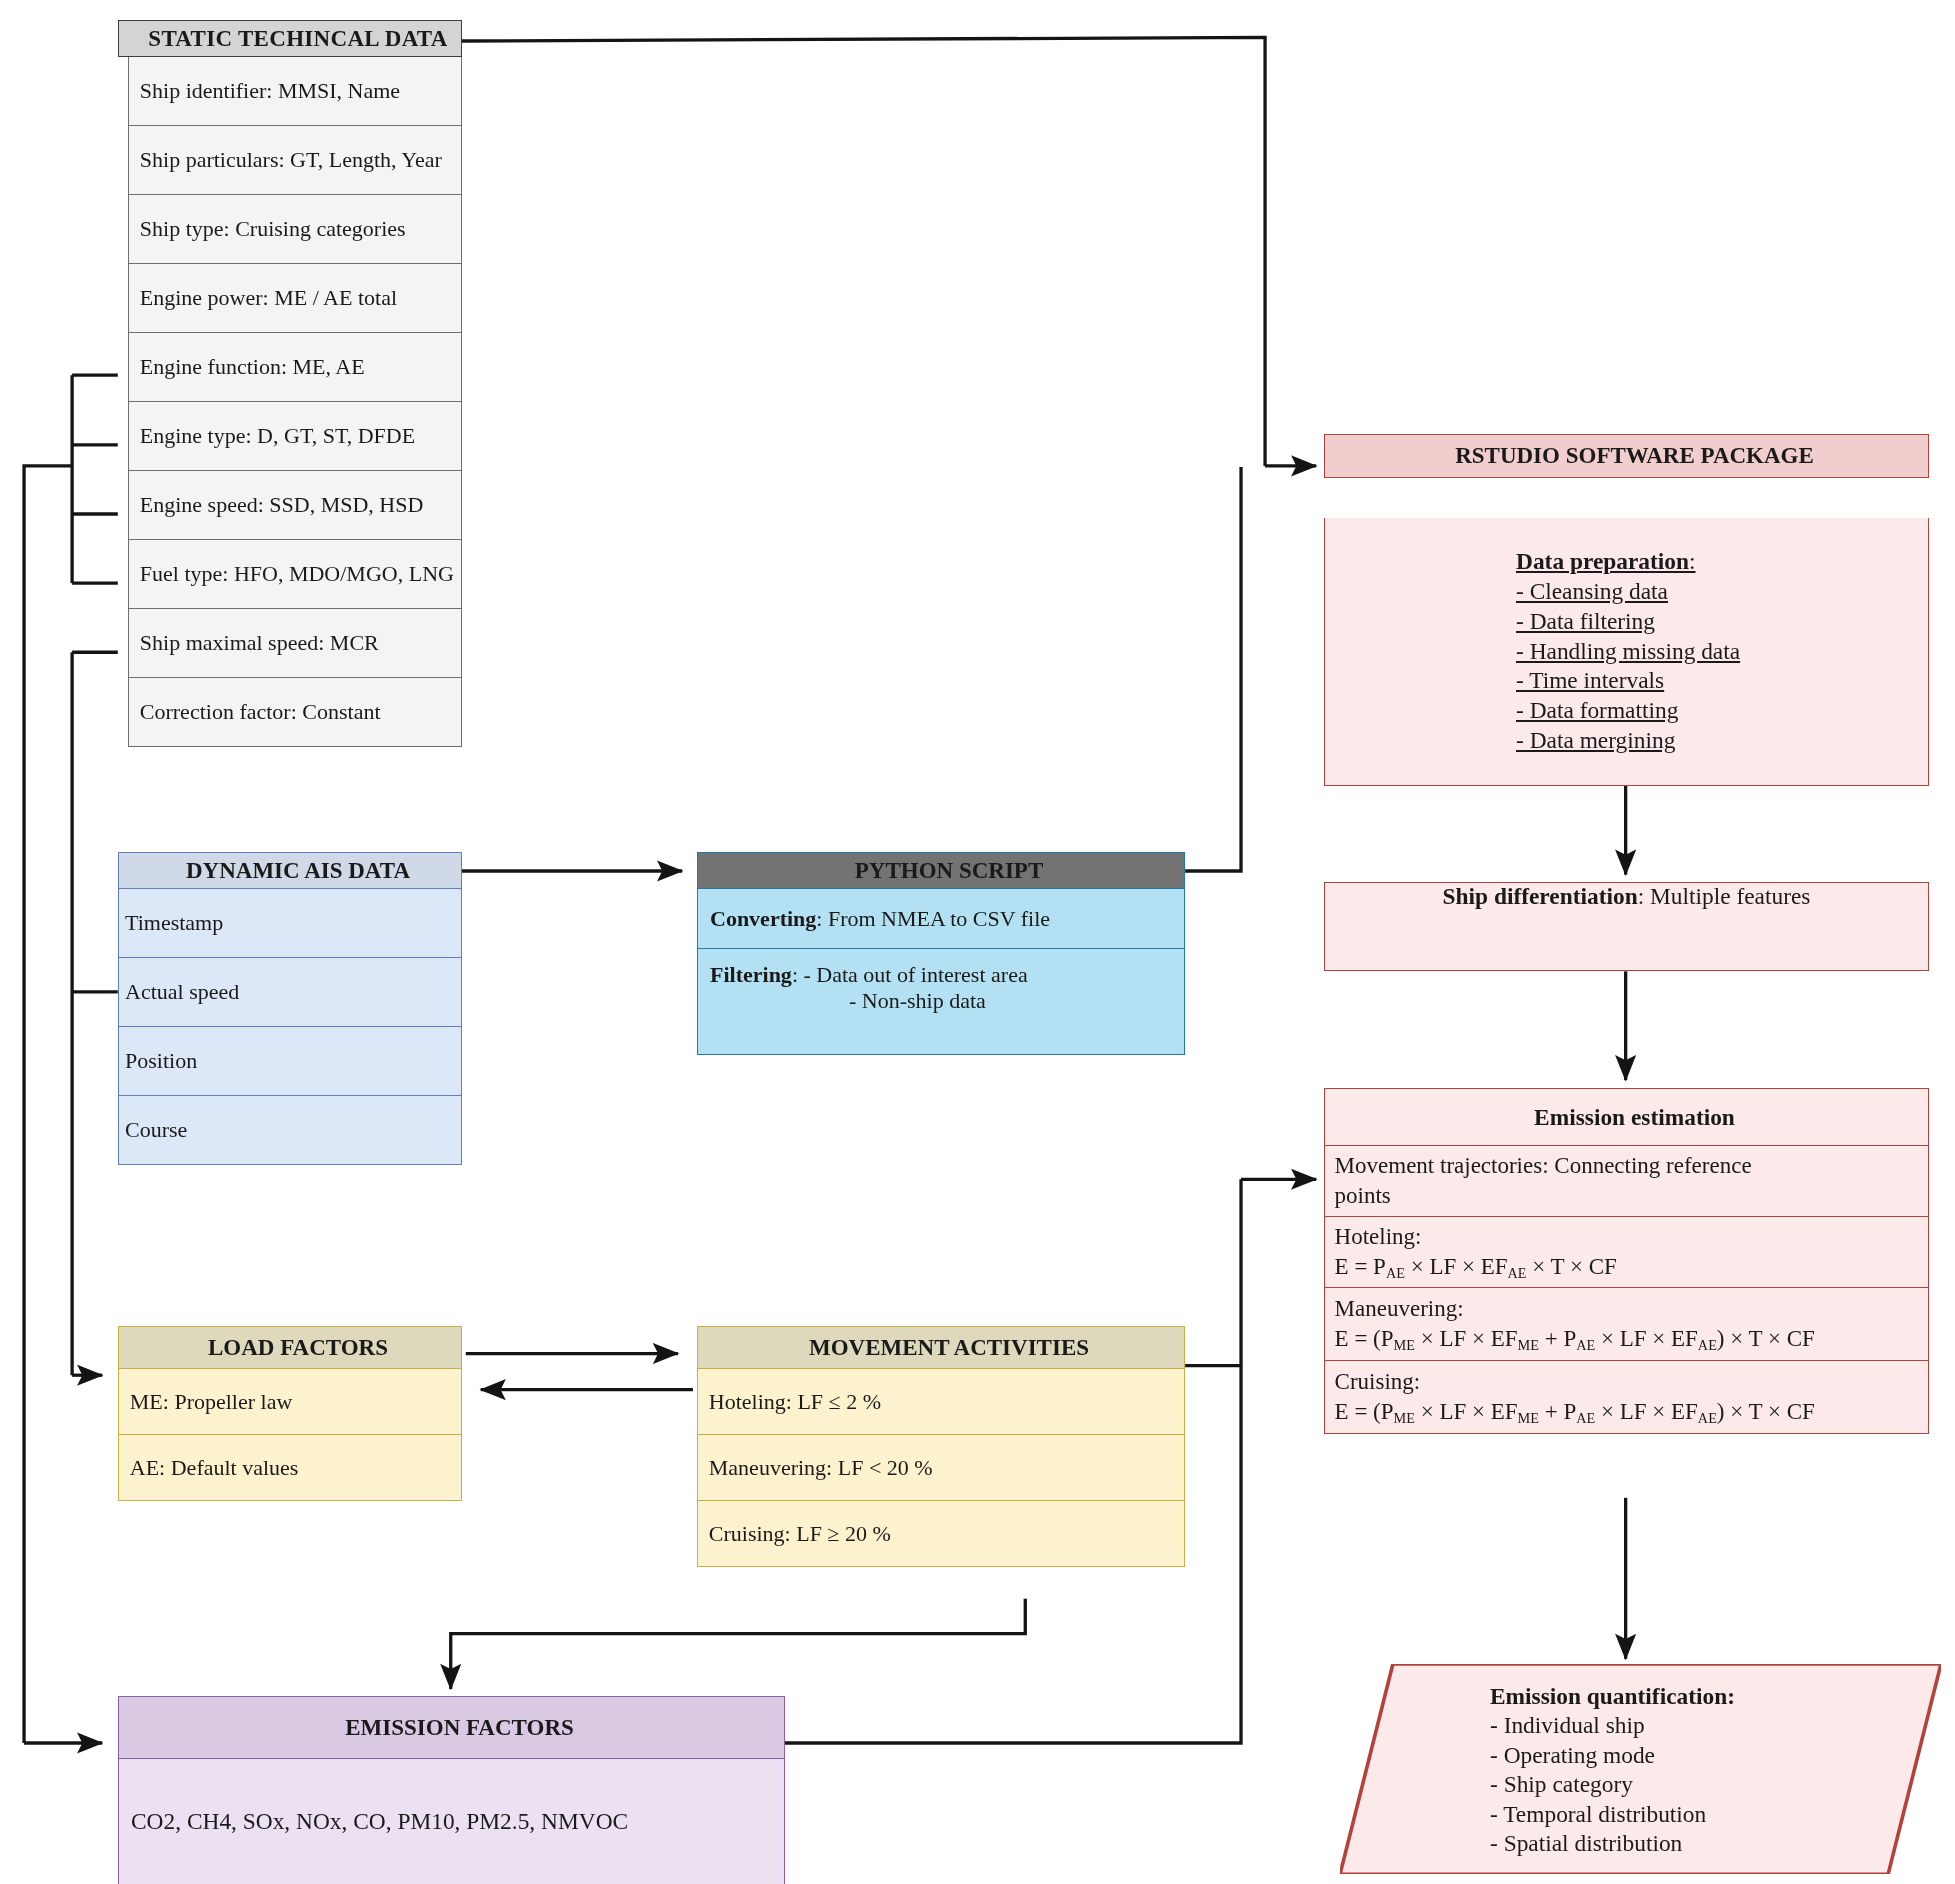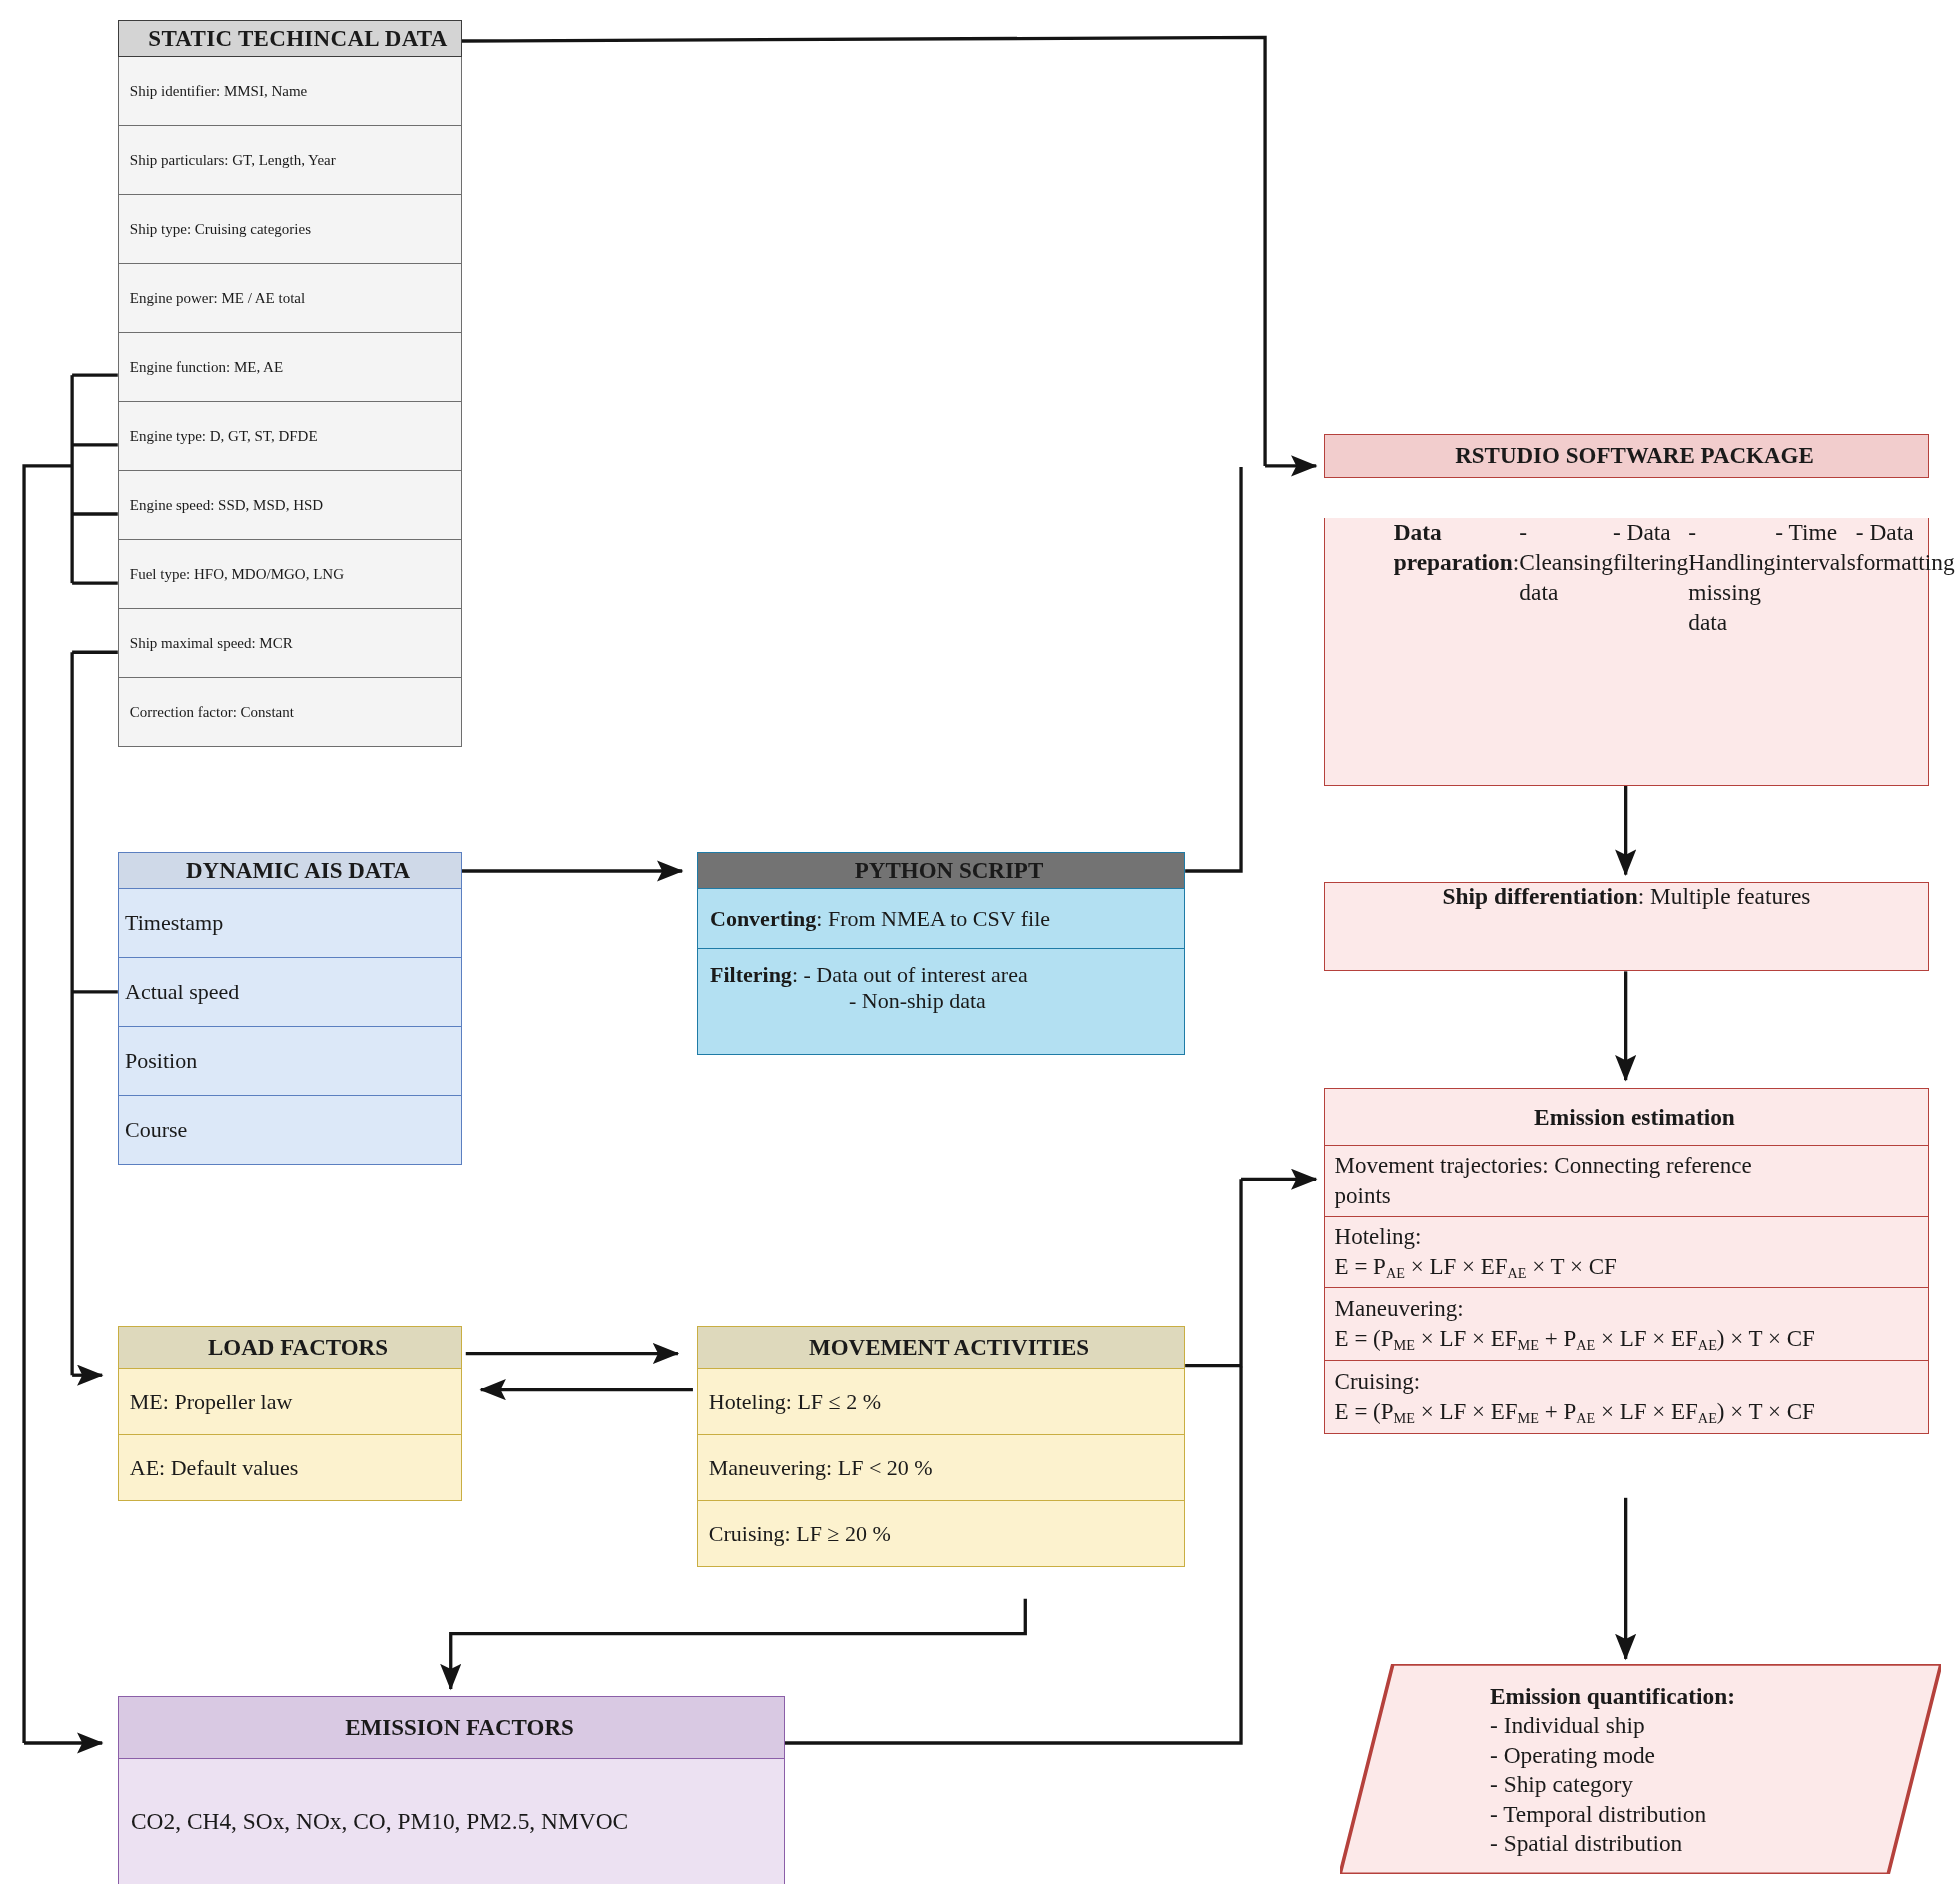--- a/index.html
+++ b/index.html
@@ -7,21 +7,21 @@
   #stage{position:relative;width:1955px;height:1885px;background:#fff;overflow:hidden;}
 
   .node{position:absolute;box-sizing:border-box;}
   .hdr{font-weight:bold;text-align:center;display:flex;align-items:center;justify-content:center;box-sizing:border-box;padding-left:16px;}
   .cell{display:flex;align-items:center;box-sizing:border-box;padding-left:10.8px;}
   .stack{display:flex;flex-direction:column;box-sizing:border-box;}
 
   
   #static-node{left:118px;top:20.4px;width:344px;}
   #static-node .hdr{background:#d4d4d4;border:1.8px solid #3c3c3c;height:37px;font-size:23px;letter-spacing:0.3px;}
-  #static-node .cell{background:#f4f4f4;border:1.8px solid #6e6e6e;border-top:none;height:69px;font-size:15px;}
+  #static-node .cell{background:#f4f4f4;border:1.8px solid #6e6e6e;border-top:none;height:69px;font-size:22px;margin-left:10px;}
   #static-node .cell:first-of-type{border-top:none;}
 
   
   #ais-node{left:118px;top:852px;width:344px;}
   #ais-node .hdr{background:#cfd9e8;border:1.8px solid #5b7fc0;height:37px;font-size:23px;}
   #ais-node .cell{background:#dce8f8;border:1.8px solid #5b7fc0;border-top:none;height:69px;font-size:22px;padding-left:6px;}
 
   
   #python-node{left:697px;top:852px;width:488px;}
   #python-node .hdr{background:#737373;border:1.8px solid #1f7ba6;height:37px;font-size:23px;}
@@ -43,21 +43,21 @@
   
   #ef-node{left:118px;top:1696px;width:667px;}
   #ef-node .hdr{background:#d9c9e3;border:1.8px solid #8b5fa8;height:63px;font-size:23px;}
   #ef-node .body{background:#ece1f2;border:1.8px solid #8b5fa8;border-top:none;height:125px;
         display:flex;align-items:center;padding-left:12px;font-size:23.4px;}
 
   
   #rstudio-node{left:1324px;top:434px;width:605px;gap:40px;}
   #rstudio-node .hdr{background:#f2cdcd;border:1.8px solid #b5413c;height:44px;font-size:23px;}
   #rstudio-node .body{background:#fce9e9;border:1.8px solid #b5413c;border-top:none;height:267px;
-        display:flex;flex-direction:row;justify-content:center;padding-left:191px;font-size:23.4px;line-height:1.28;}
+        display:flex;flex-direction:column;justify-content:center;padding-left:191px;font-size:23.4px;line-height:1.28;text-decoration:underline;}
 
   
   #shipdiff-node{left:1324px;top:882px;width:605px;height:89px;background:#fce9e9;
         border:1.8px solid #b5413c;display:flex;justify-content:center;font-size:23.4px;}
 
   
   #est-node{left:1324px;top:1088px;width:605px;}
   #est-node .hdr{background:#fce9e9;border:1.8px solid #b5413c;height:58px;font-size:23.4px;}
   #est-node .row{background:#fce9e9;border:1.8px solid #b5413c;border-top:none;box-sizing:border-box;
         display:flex;flex-direction:column;justify-content:center;padding-left:9.6px;font-size:23px;line-height:1.3;}

